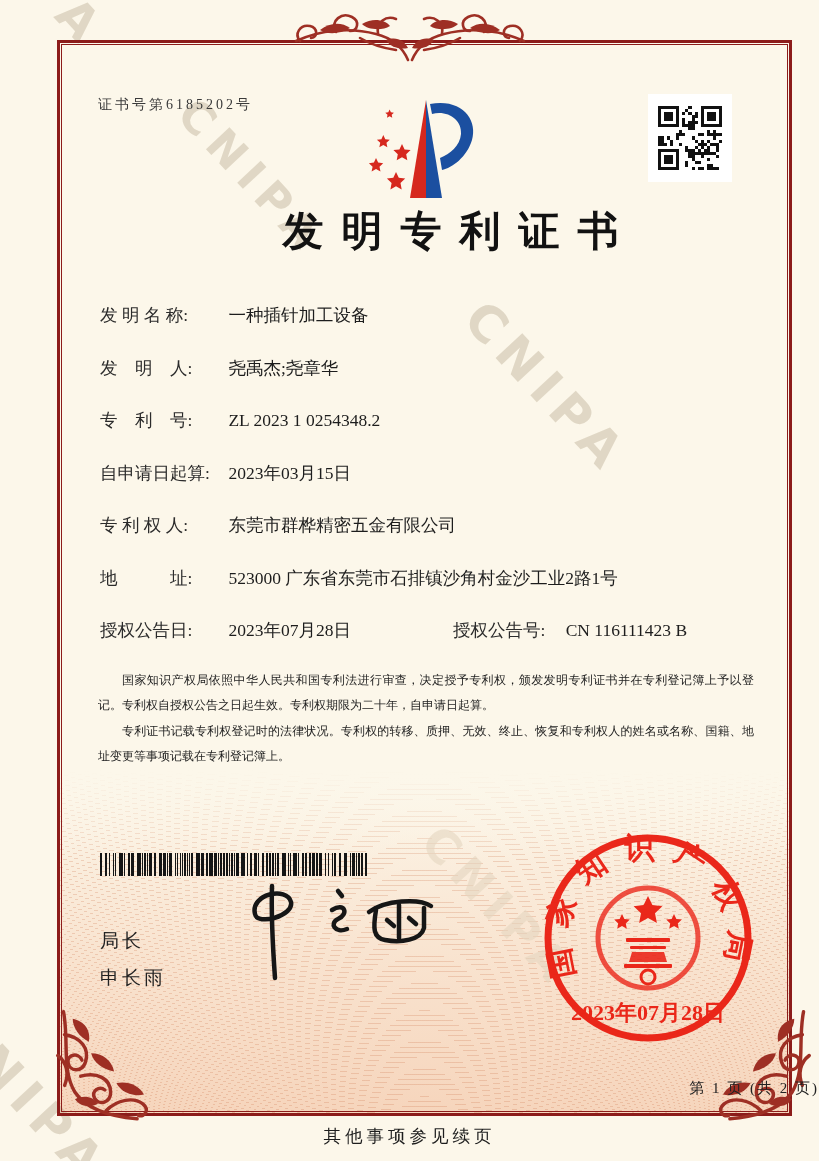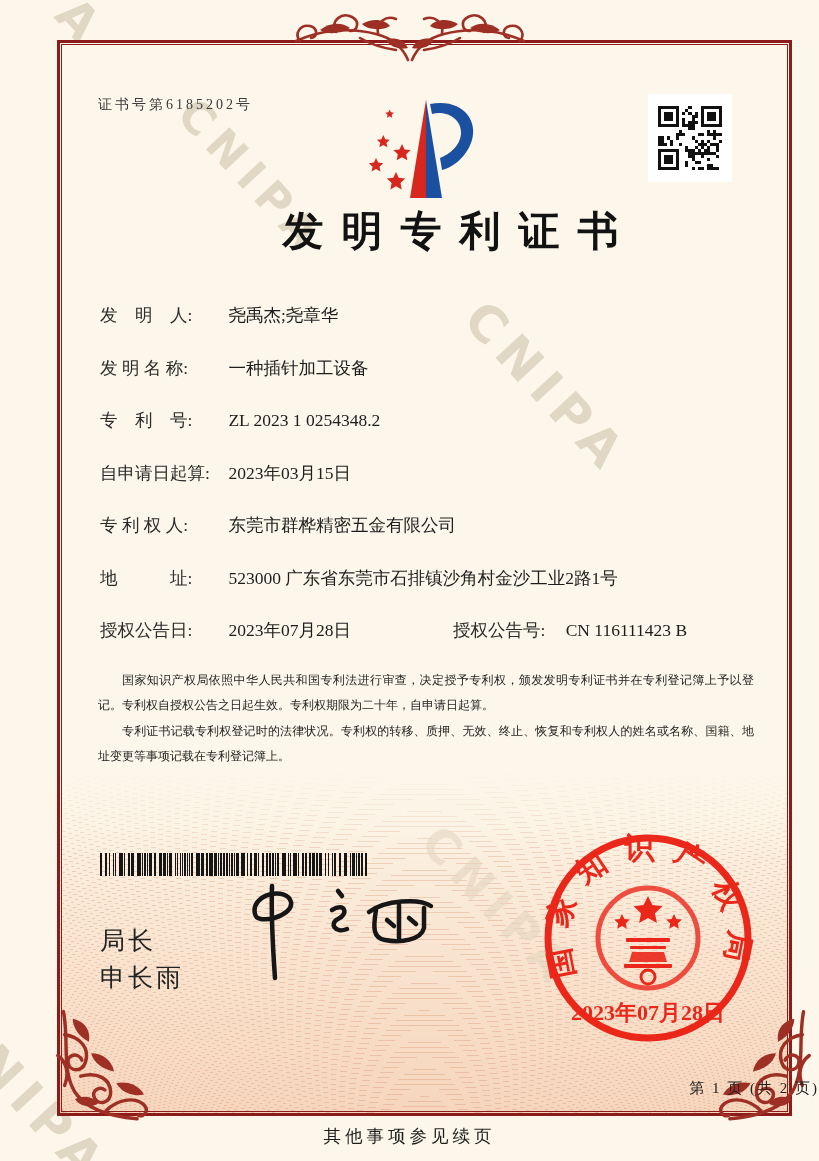--- a/index.html
+++ b/index.html
@@ -53,21 +53,21 @@
   .flabel2{ display:inline-block; margin-left:82px;text-align:center; }
   .paras{
     position:absolute; left:98px; top:668px; width:656px;
     font-size:12px; line-height:2.05; text-align:justify; color:#1e1e1e;
     font-family:"Liberation Serif","DejaVu Serif",serif;
   }
   .paras p{ margin:0 0 2px 0; text-indent:2em; }
   .barcode{ position:absolute; left:100px; top:853px; }
   .signer{ position:absolute; left:100px; top:922px;
     font-family:"Liberation Sans","DejaVu Sans",sans-serif;
-    font-size:25px; color:#222; letter-spacing:3px; line-height:37px; }
+    font-size:19px; color:#222; letter-spacing:3px; line-height:37px; }
   .signature{ position:absolute; left:235px; top:878px; }
   .seal{ position:absolute; left:538px; top:830px; opacity:0.94; }
   .page-num{ position:absolute; left:0; top:1079px; width:100%; text-align:right;
     font-size:15px; letter-spacing:2px; color:#222; }
   .continuation{ position:absolute; left:0; top:1124px; width:100%; text-align:center;
     font-size:17.5px; letter-spacing:4px; color:#1d1d1d; }
 </style>
 </head>
 <body>
 
@@ -273,26 +273,26 @@
           <rect x="0" y="14" width="7" height="7" fill="#111"></rect>
           <rect x="1" y="15" width="5" height="5" fill="#fff"></rect>
           <rect x="2" y="16" width="3" height="3" fill="#111"></rect>
         </svg>
     </div>
 
     <div class="title">发明专利证书</div>
 
     <div class="fields">
       <div class="field-row">
+        <span class="flabel">发 明 名 称:</span>
+        <span class="fvalue">一种插针加工设备</span>
+      </div>
+      <div class="field-row">
         <span class="flabel">发　明　人:</span>
         <span class="fvalue">尧禹杰;尧章华</span>
-      </div>
-      <div class="field-row">
-        <span class="flabel">发 明 名 称:</span>
-        <span class="fvalue">一种插针加工设备</span>
       </div>
       <div class="field-row">
         <span class="flabel">专　利　号:</span>
         <span class="fvalue">ZL 2023 1 0254348.2</span>
       </div>
       <div class="field-row">
         <span class="flabel">自申请日起算:</span>
         <span class="fvalue">2023年03月15日</span>
       </div>
       <div class="field-row">

